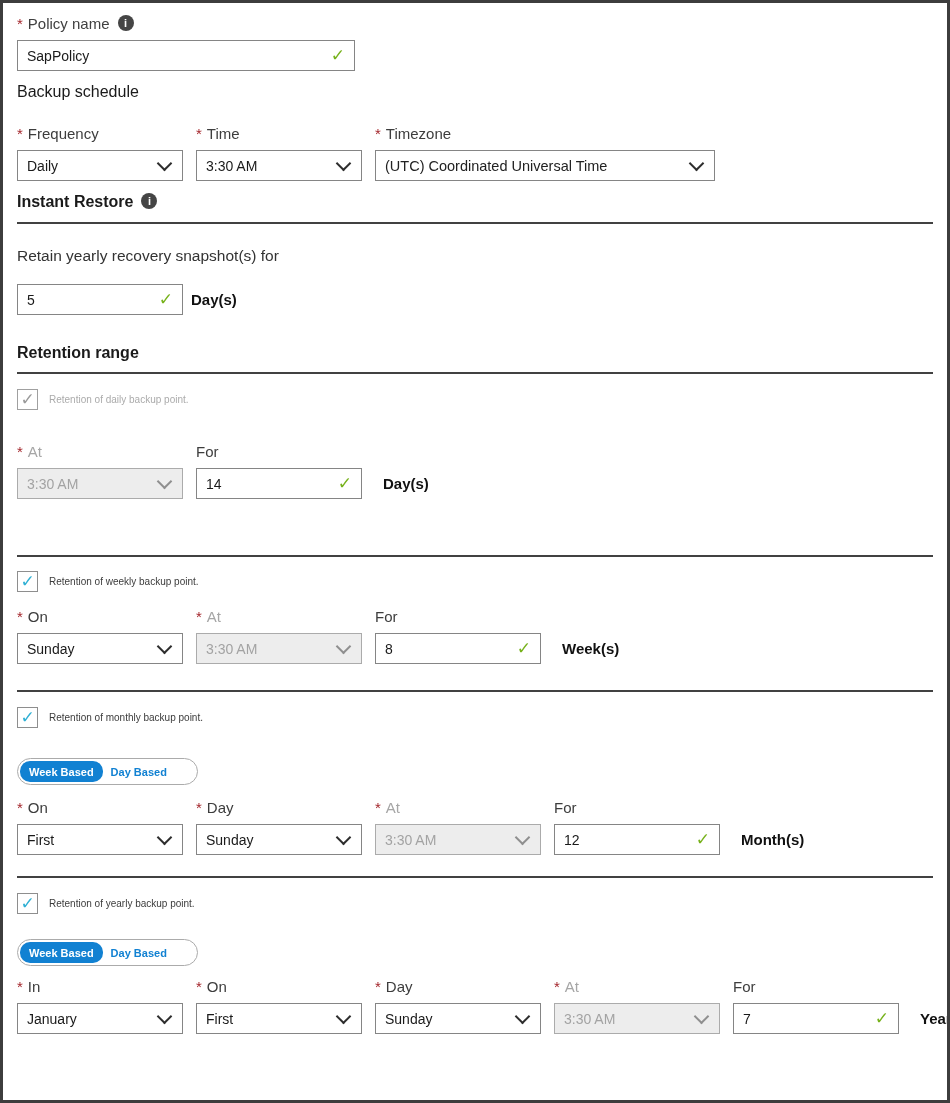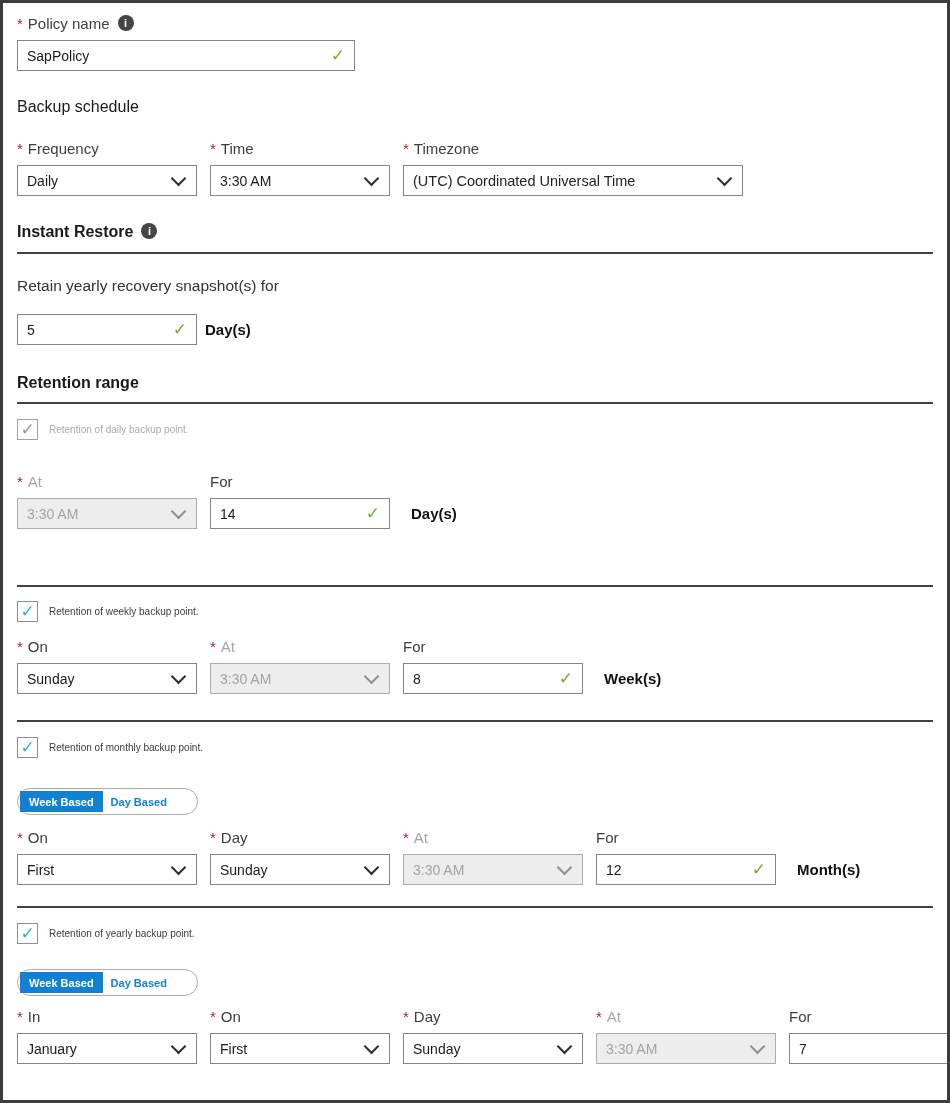--- a/index.html
+++ b/index.html
@@ -14,21 +14,21 @@
   .rule{border:0;border-top:2px solid #414141;margin:0;}
 
   
   .info{display:inline-flex;width:16px;height:16px;border-radius:50%;background:#454545;color:#fff;
         font-size:11px;font-weight:bold;align-items:center;justify-content:center;margin-left:8px;flex:none;}
 
   
   .fieldsrow{display:flex;align-items:flex-start;}
   .field{margin-right:13px;}
   .flabel{display:flex;align-items:center;font-size:15px;color:#3d3d3d;margin-bottom:7px;height:19px;}
-  .box{width:180px;height:31px;border:1px solid #858585;background:#fff;display:flex;align-items:center;
+  .box{width:166px;height:31px;border:1px solid #858585;background:#fff;display:flex;align-items:center;
        padding:0 9px;box-sizing:border-box;}
   .box.wide{width:340px;justify-content:space-between;}
   .box.policy{width:338px;}
   .value{font-size:14px;font-weight:400;color:#1a1a1a;flex:1;white-space:nowrap;overflow:hidden;}
   .box.wide .value{font-size:14.5px;font-weight:400;color:#222;}
   .chev{width:9px;height:9px;border-right:2px solid #2e2e2e;border-bottom:2px solid #2e2e2e;
         transform:rotate(45deg);margin:-5px 3px 0 6px;flex:none;}
   .validcheck{color:#77b21c;font-size:17px;font-weight:bold;margin-left:auto;flex:none;line-height:1;}
 
   .disabled .flabel{color:#a6a6a6;}
@@ -46,29 +46,29 @@
       justify-content:center;box-sizing:border-box;margin-right:11px;flex:none;}
   .cbmark{font-size:17px;font-weight:bold;color:#2fb0d4;line-height:1;margin-top:-1px;}
   .cblabel{font-size:10px;color:#3c3c3c;}
   .cbrow.gray .cb{border-color:#a0a0a0;}
   .cbrow.gray .cbmark{color:#9a9a9a;}
   .cbrow.gray .cblabel{color:#ababab;}
 
   
   .pill{display:inline-flex;align-items:center;border:1px solid #ababab;border-radius:15px;height:27px;
         padding:2px;box-sizing:border-box;background:#fff;}
-  .seg-on{background:#1181d2;color:#fff;border-radius:0;height:21px;display:flex;align-items:center;
+  .seg-on{background:#1181d2;color:#fff;border-radius:10px;height:21px;display:flex;align-items:center;
           padding:0 9px;font-size:11px;font-weight:bold;white-space:nowrap;}
   .seg-off{color:#1181d2;font-size:11px;font-weight:600;padding:0 28px 0 8px;white-space:nowrap;}
 
   
   .mt7{margin-top:7px;}  .mt10{margin-top:10px;} .mt11{margin-top:11px;}
   .mt13{margin-top:13px;} .mt14{margin-top:14px;} .mt19{margin-top:19px;}
   .mt21{margin-top:21px;} .mt23{margin-top:23px;} .mt24{margin-top:24px;}
-  .mt26{margin-top:26px;} .mt27{margin-top:27px;} .mt29{margin-top:29px;}
+  .mt26{margin-top:26px;} .mt27{margin-top:12px;} .mt29{margin-top:29px;}
   .mt31{margin-top:31px;} .mt56{margin-top:56px;}
   .plaintext{font-size:15.5px;color:#333;}
 </style>
 </head>
 <body>
 
 <div class="frame">
 
   <div class="lblrow">
     <span class="req">*</span>

